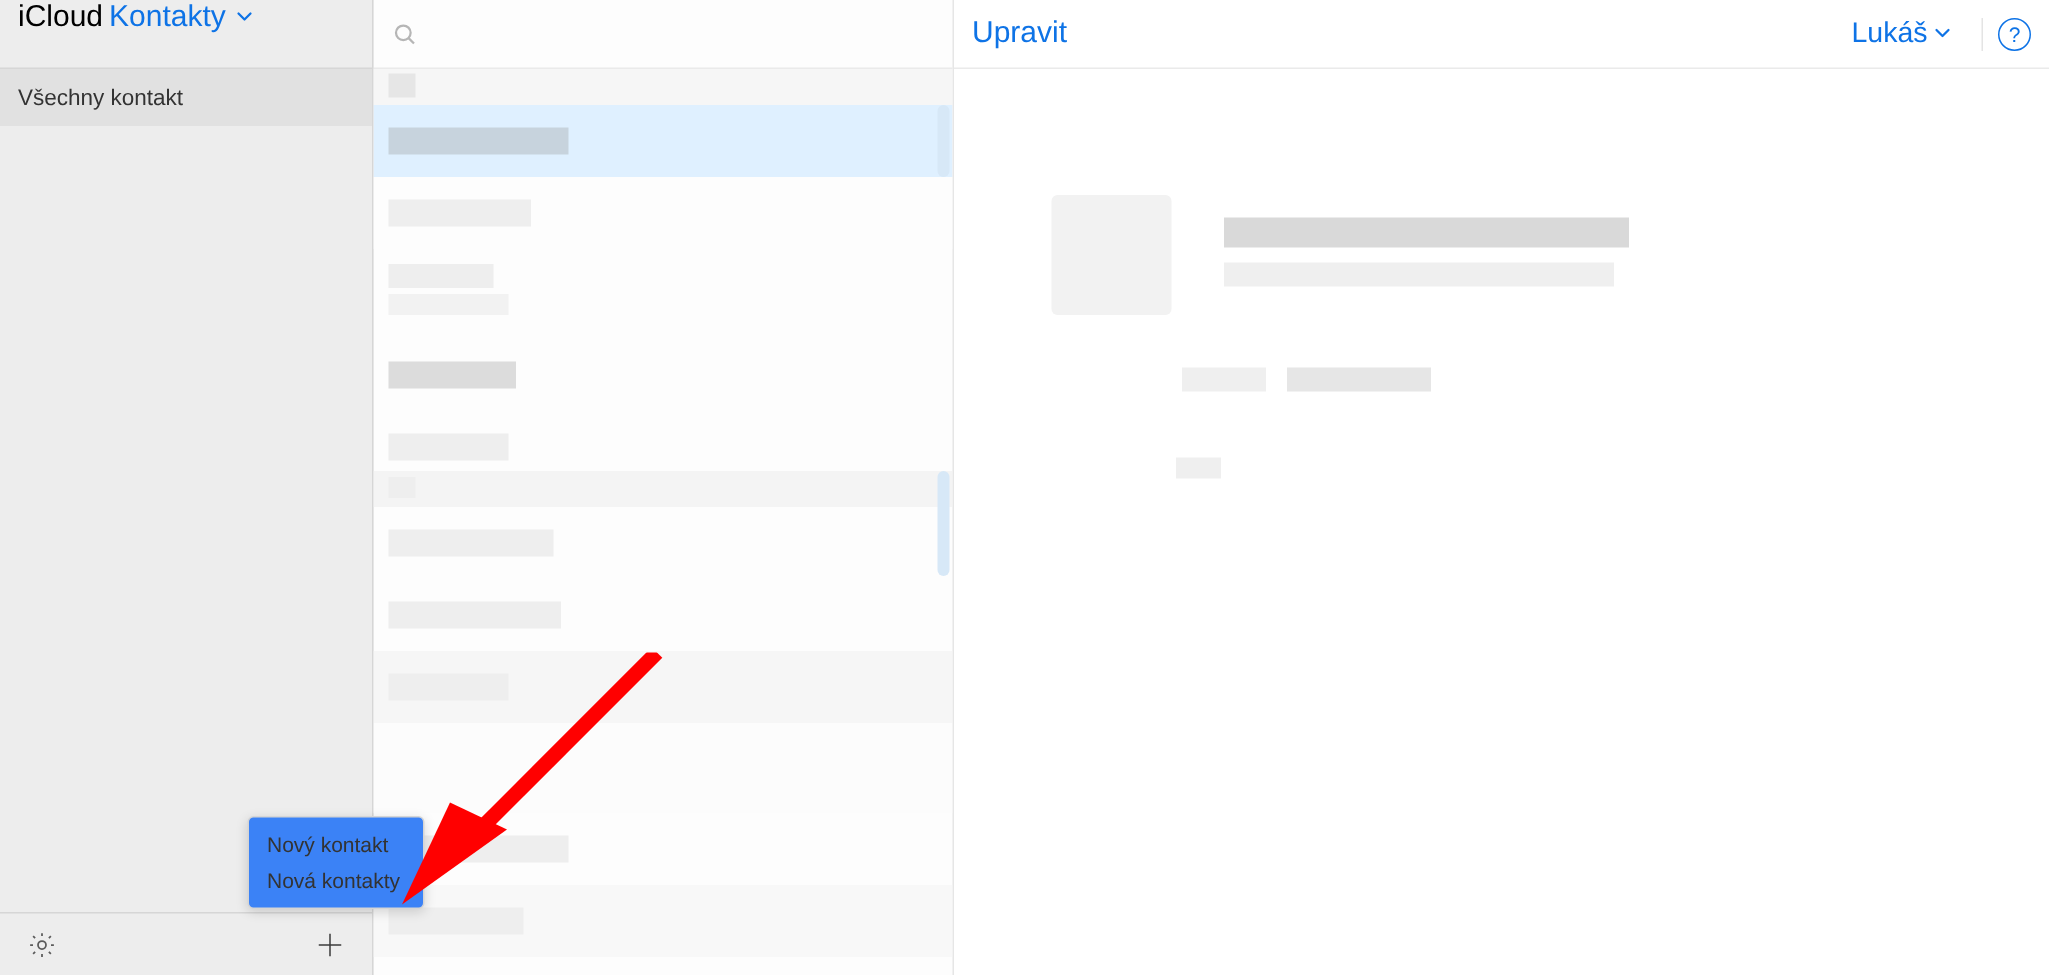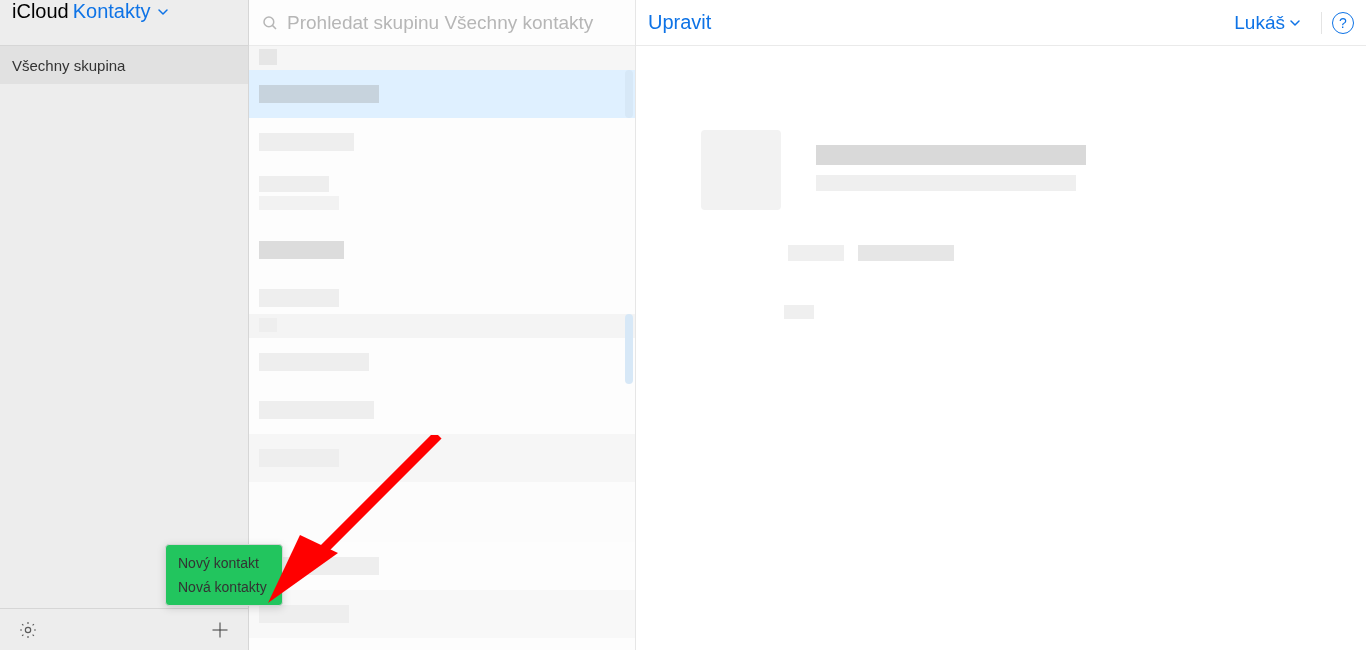--- a/index.html
+++ b/index.html
@@ -19,21 +19,21 @@
     .icon-btn { width: 24px; height: 24px; display: inline-flex; align-items: center; justify-content: center; color: #5b5b5b; cursor: pointer; }
 
     
     .chev svg { width: 12px; height: 12px; }
 
     
     .popover {
       position: absolute;
       left: 165px;
       bottom: 44px;
-      background: #22c55e;
+      background: #3b82f6;
       border: 1px solid #d5d5d5;
       border-radius: 4px;
       box-shadow: 0 2px 8px rgba(0,0,0,0.15);
       padding: 6px 0;
       min-width: 118px;
       z-index: 20;
     }
     .popover-item { padding: 4px 12px; font-size: 14px; color: #333; cursor: pointer; white-space: nowrap; }
 
     
@@ -85,21 +85,21 @@
         <span>Kontakty</span>
         <span class="chev">
           <svg viewBox="0 0 12 12">
               <path d="M2 4 L6 8 L10 4" fill="none" stroke="#0e73e6" stroke-width="1.5" stroke-linecap="round" stroke-linejoin="round"></path>
             </svg>
         </span>
       </span>
     </div>
 
     <div class="group-row selected">
-      <span>Všechny skupina</span>
+      <span>Všechny kontakt</span>
     </div>
 
     <div class="sidebar-fill"></div>
 
     <div class="sidebar-footer">
       <span class="icon-btn">
         <svg width="20" height="20" viewBox="0 0 24 24" fill="none" stroke="#5b5b5b" stroke-width="1.4">
           <circle cx="12" cy="12" r="3.2"></circle>
           <path d="M12 2.5v2.3M12 19.2v2.3M4.9 4.9l1.6 1.6M17.5 17.5l1.6 1.6M2.5 12h2.3M19.2 12h2.3M4.9 19.1l1.6-1.6M17.5 6.5l1.6-1.6"></path>
         </svg>
@@ -119,21 +119,20 @@
   </div>
 
   <div class="list-pane">
     <div class="search-bar">
       <span class="mag">
         <svg width="18" height="18" viewBox="0 0 24 24" fill="none" stroke="#b6b6b6" stroke-width="2">
           <circle cx="10.5" cy="10.5" r="6.5"></circle>
           <line x1="20" y1="20" x2="15.2" y2="15.2"></line>
         </svg>
       </span>
-      <span class="search-ph">Prohledat skupinu Všechny kontakty</span>
     </div>
     <div class="list-body">
       <div class="mosaic">
 
         <div class="row" style="top:0px;height:24px;background:#f6f6f6">
             <div class="bar" style="left:10px;top:3px;width:18px;height:16px;background:#e6e6e6"></div>
           </div>
 
         <div class="row sel" style="top:24px">
             <div class="bar" style="left:10px;top:15px;width:120px"></div>

